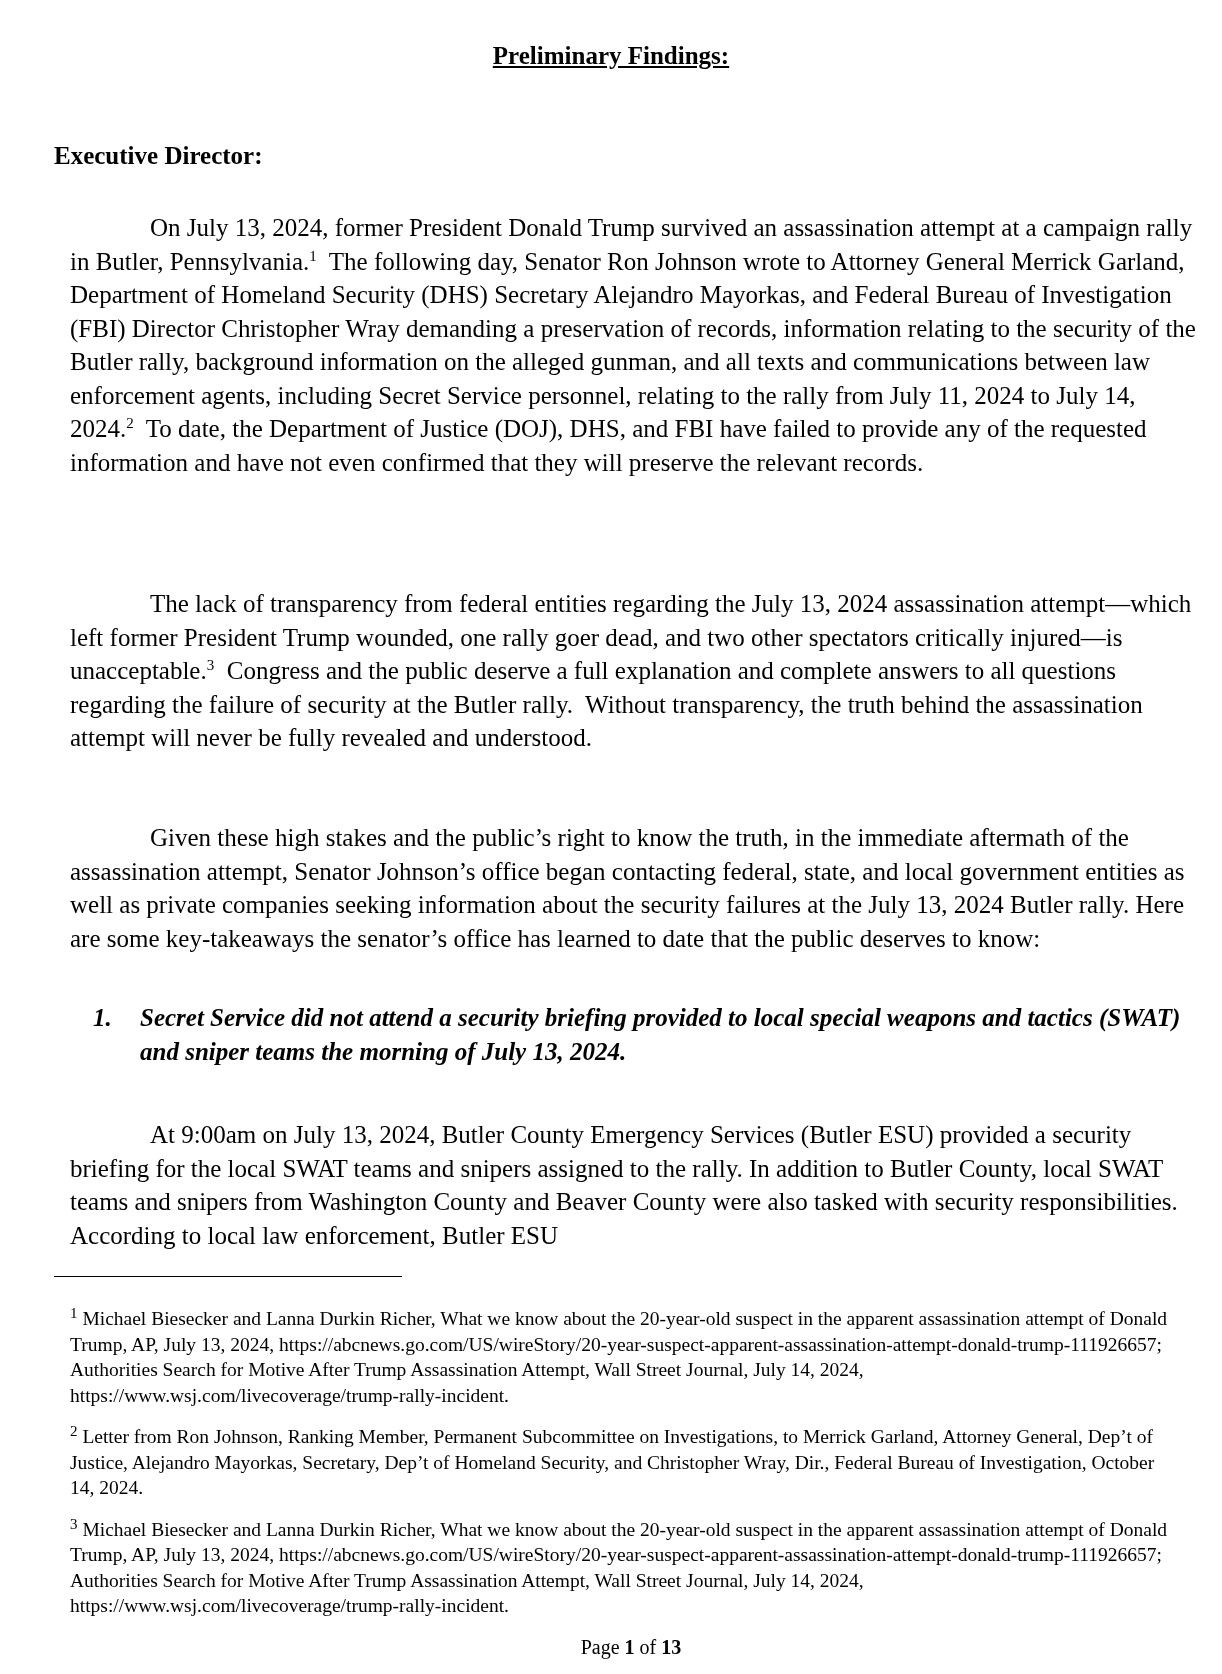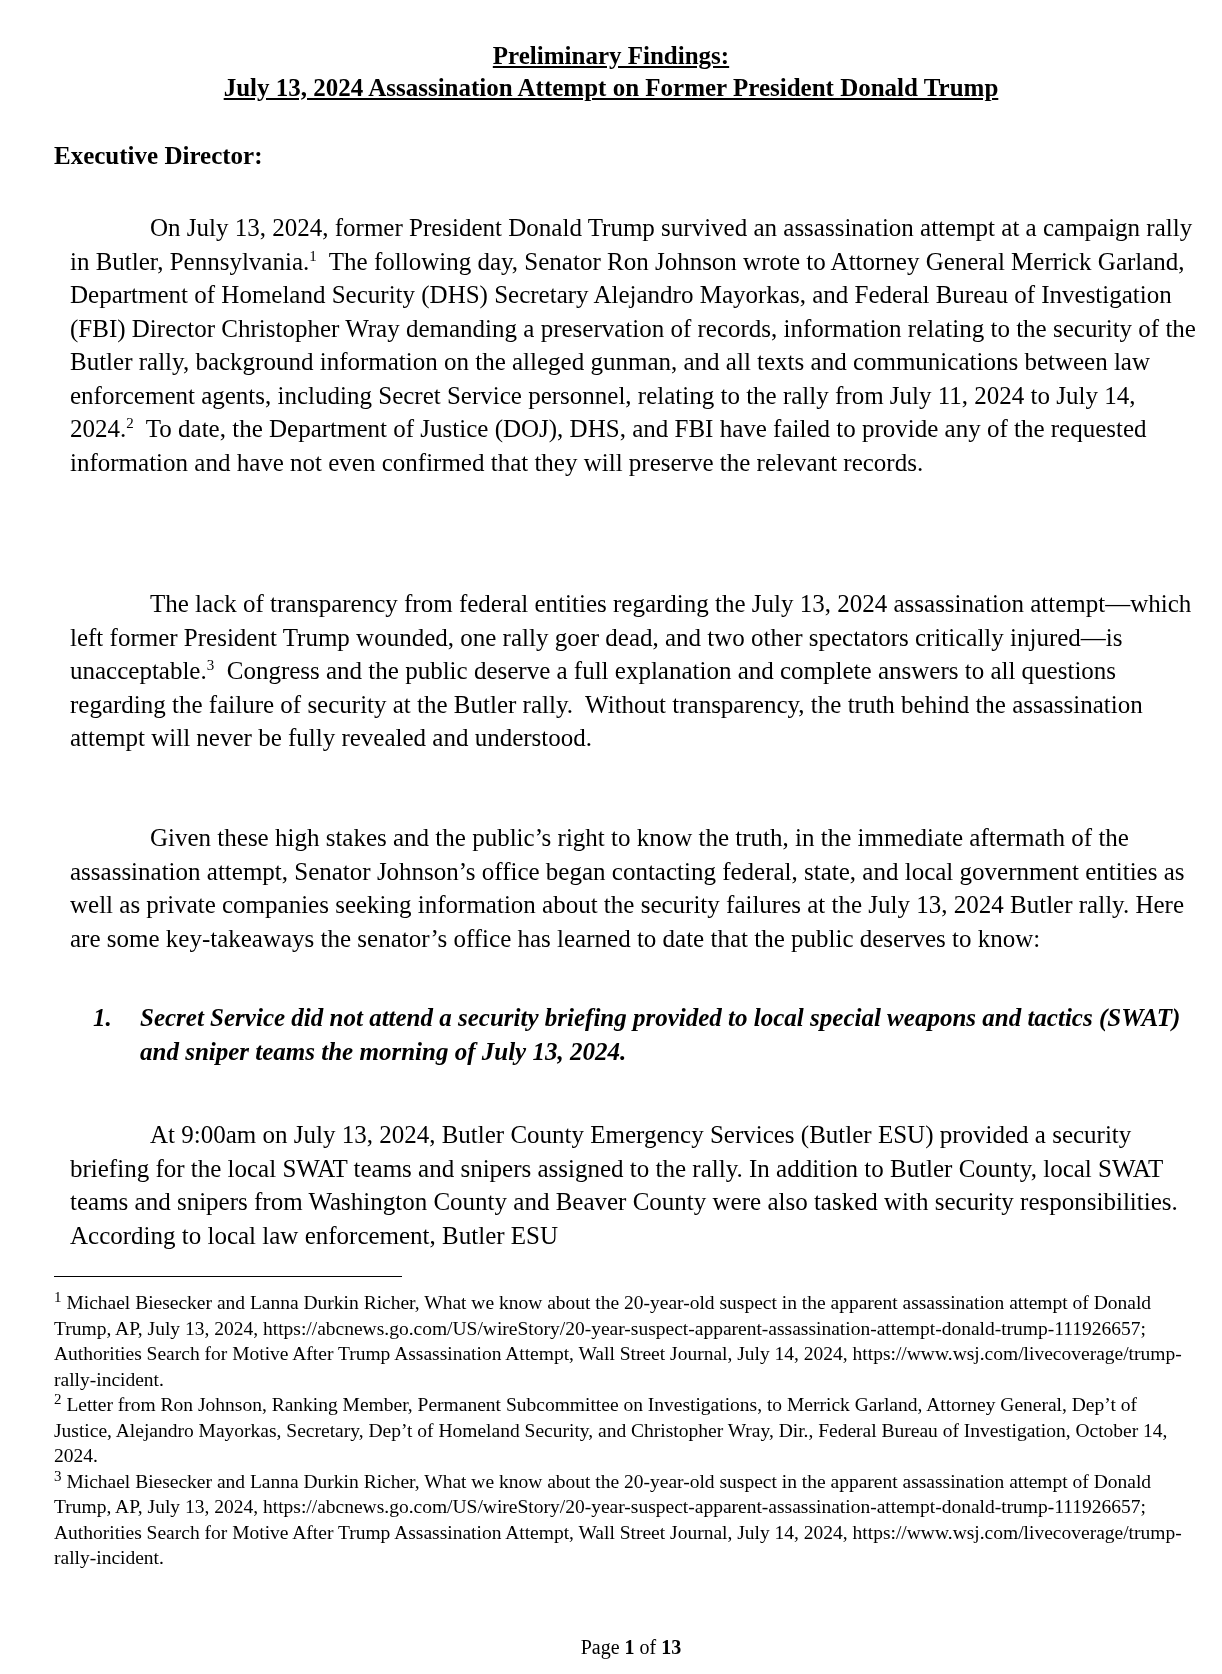--- a/index.html
+++ b/index.html
@@ -14,32 +14,31 @@
   .para {
     position: absolute; left: 54px; width: 1130px;
     font-size: 25px; line-height: 33.5px; text-indent: 80px; margin: 16px;
   }
   .para sup, .fn sup { font-size: 15px; line-height: 0; vertical-align: super; }
   .list-item { position: absolute; left: 93px; top: 1001px; width: 1090px; font-size: 25px; font-weight: bold; font-style: italic; line-height: 34px; }
   .list-num { position: absolute; left: 0; top: 0; }
   .list-text { display: block; margin-left: 47px; }
   .fn-rule { position: absolute; left: 54px; top: 1276px; width: 348px; height: 0; border-top: 1.5px solid #000; }
   .footnotes { position: absolute; left: 54px; top: 1290px; width: 1140px; font-size: 19.5px; line-height: 25.5px; }
-  .fn { margin: 0; }
+  .fn { margin: 16px; }
   .page-num { position: absolute; top: 1636px; left: 0; width: 1222px; text-align: center; font-size: 20px; margin-left: 20px; }
   .page-num b { font-weight: bold; }
 </style>
 </head>
 <body>
 
 <div class="page">
 
   <div class="title-block">
     <span class="title-line">Preliminary Findings:</span>
-    <span class="title-line">July 13, 2024 Assassination Attempt on Former President Donald Trump</span>
   </div>
 
   <div class="heading">Executive Director:</div>
 
   <p class="para" style="top:195px;"><span>On July 13, 2024, former President Donald Trump survived an assassination attempt at a campaign rally in Butler, Pennsylvania.</span><sup>1</sup><span style="white-space:pre-wrap">  The following day, Senator Ron Johnson wrote to Attorney General Merrick Garland, Department of Homeland Security (DHS) Secretary Alejandro Mayorkas, and Federal Bureau of Investigation (FBI) Director Christopher Wray demanding a preservation of records, information relating to the security of the Butler rally, background information on the alleged gunman, and all texts and communications between law enforcement agents, including Secret Service personnel, relating to the rally from July 11, 2024 to July 14, 2024.</span><sup>2</sup><span style="white-space:pre-wrap">  To date, the Department of Justice (DOJ), DHS, and FBI have failed to provide any of the requested information and have not even confirmed that they will preserve the relevant records.</span></p>
 
   <p class="para" style="top:571px;"><span>The lack of transparency from federal entities regarding the July 13, 2024 assassination attempt—which left former President Trump wounded, one rally goer dead, and two other spectators critically injured—is unacceptable.</span><sup>3</sup><span style="white-space:pre-wrap">  Congress and the public deserve a full explanation and complete answers to all questions regarding the failure of security at the Butler rally.  Without transparency, the truth behind the assassination attempt will never be fully revealed and understood.</span></p>
 
   <p class="para" style="top:805px;">Given these high stakes and the public’s right to know the truth, in the immediate aftermath of the assassination attempt, Senator Johnson’s office began contacting federal, state, and local government entities as well as private companies seeking information about the security failures at the July 13, 2024 Butler rally.  Here are some key-takeaways the senator’s office has learned to date that the public deserves to know:</p>
 

